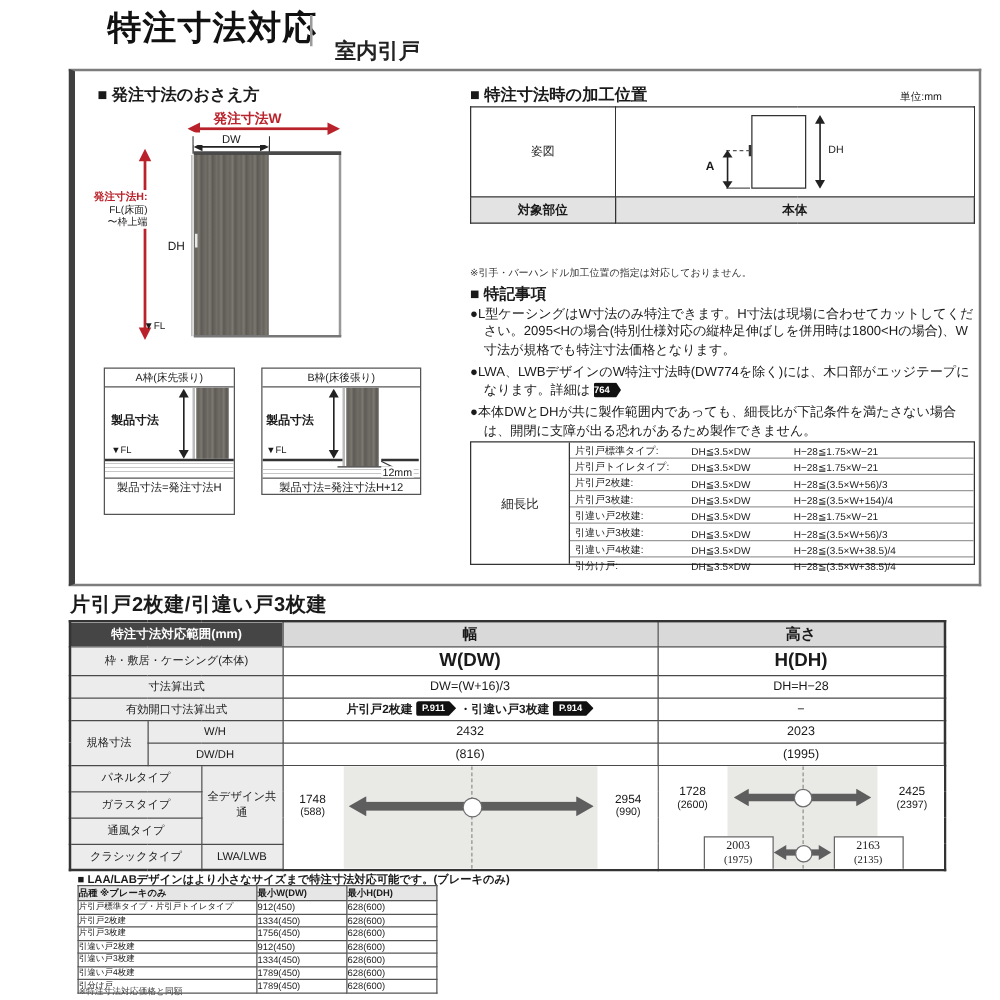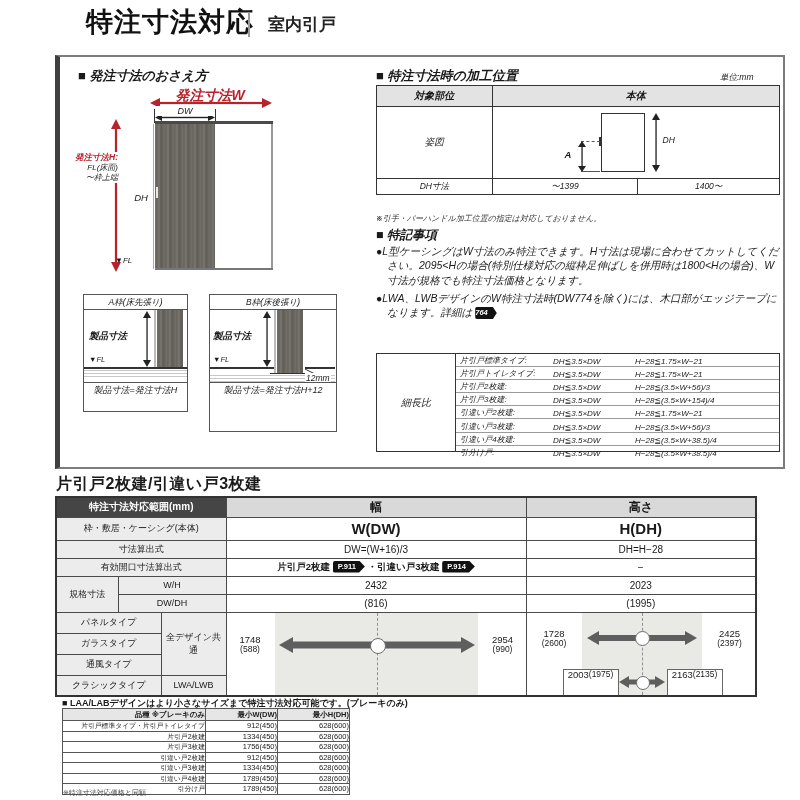--- a/index.html
+++ b/index.html
@@ -4,21 +4,21 @@
 <style>
   html,body{margin:0;padding:0;background:#fff;}
   body{font-family:"Liberation Sans","DejaVu Sans",sans-serif;color:#1a1a1a;}
   .page{position:relative;width:800px;height:800px;background:#fff;overflow:hidden;}
   .abs{position:absolute;box-sizing:border-box;}
   .ctr{text-align:center;}
   .b{font-weight:bold;}
 
   
   .title{font-size:27px;font-weight:bold;letter-spacing:1px;color:#111;}
-  .subtitle{font-size:17px;font-weight:bold;color:#222;}
+  .subtitle{font-size:17px;font-weight:bold;color:#222;margin-top:16px;}
   .hdiv{width:2px;background:#9a9a9a;}
   .vbar{background:#58595b;color:#fff;font-size:12.5px;font-weight:bold;line-height:19px;padding-left:8px;}
 
   
   .mainbox{border:2.5px solid #7d7d7d;border-left:5px solid #3f3f3f;background:#fff;}
   .h13{font-size:13px;font-weight:bold;}
   .wood{background:repeating-linear-gradient(90deg,#736f69 0px,#67645e 2px,#7c7871 4px,#5e5b56 6px,#6f6b65 9px);}
   .redlbl{color:#b9222a;font-weight:bold;}
   .whitebg{background:#fff;}
 
@@ -57,45 +57,45 @@
   .bigtable .gh{background:#d9d9d9;font-size:12px;font-weight:bold;}
   .bigtable .lab{background:#ececec;font-size:9px;}
   .bigtable .val{font-size:10px;background:#fff;}
   .bigtable .big{font-size:15px;font-weight:bold;}
   .diag{position:relative;padding:0 !important;background:#fff;}
   .band{position:absolute;top:0;bottom:0;background:#e9e9e6;}
   .dashv{position:absolute;top:0;bottom:0;border-left:1px dashed #8f8f8f;}
   .rng{position:absolute;font-size:9.5px;line-height:1.12;text-align:center;}
   .rng .sub{font-size:8.5px;}
   .circle{position:absolute;background:#fff;border:1.5px solid #6d6d6d;border-radius:50%;z-index:4;}
-  .wbox{position:absolute;background:#fff;border:1px solid #666;display:flex;flex-direction:row;justify-content:center;z-index:3;}
+  .wbox{position:absolute;background:#fff;border:1px solid #666;display:flex;flex-direction:column;justify-content:center;z-index:3;font-family:Liberation Serif, serif;}
 
   
   .sec2h{font-size:16px;font-weight:bold;letter-spacing:0.5px;}
   .stable{width:287px;border:1.5px solid #333;}
-  .stable th,.stable td{border:1px solid #555;padding:0;text-align:right;}
+  .stable th,.stable td{border:1px solid #555;padding:0;text-align:left;}
   .stable th{background:#e6e6e6;font-size:7.5px;height:11px;font-weight:bold;}
   .stable td{font-size:7.5px;height:9.5px;line-height:9.5px;}
   .stable td.nm{font-size:6.8px;}
   .tiny{font-size:7px;color:#444;}
 </style>
 </head>
 <body>
 
 <div class="page">
 
   <div class="abs title" style="left:86px;top:4px;">特注寸法対応</div>
   <div class="abs hdiv" style="left:248px;top:12px;height:25px;"></div>
   <div class="abs subtitle" style="left:268px;top:13px;">室内引戸</div>
 
-  <div class="abs mainbox" style="left:55px;top:55px;width:730px;height:414px;font-style:italic;">
+  <div class="abs mainbox" style="left:55px;top:55px;width:730px;height:414px;">
 
     <div class="abs h13" style="left:18px;top:10px;">■ 発注寸法のおさえ方</div>
 
-    <div class="abs ctr redlbl" style="left:86px;top:30px;width:128px;font-size:14px;z-index:2;">発注寸法W</div>
+    <div class="abs ctr redlbl" style="left:74px;top:30px;width:128px;font-size:11px;z-index:2;">発注寸法W</div>
     <svg class="abs" style="left:90px;top:40px;" width="122" height="12">
       <polygon points="0,6 10,1 10,11" fill="#b9222a"></polygon>
       <rect x="9" y="4.9" width="104" height="2.2" fill="#b9222a"></rect>
       <polygon points="122,6 112,1 112,11" fill="#b9222a"></polygon>
     </svg>
 
     <div class="abs ctr whitebg" style="left:95px;top:49px;width:60px;font-size:9px;z-index:2;">DW</div>
     <svg class="abs" style="left:95px;top:56px;" width="60" height="9">
       <polygon points="0,4.5 7,1 7,8" fill="#222"></polygon>
       <rect x="6" y="3.8" width="48" height="1.4" fill="#222"></rect>
@@ -135,21 +135,21 @@
         <div class="abs b" style="left:5px;top:20px;font-size:9.5px;">製品寸法</div>
         <div class="abs" style="left:70px;top:0;width:2px;height:57px;background:#bbb;"></div>
         <div class="abs wood" style="left:73px;top:0;width:26px;height:57px;"></div>
         <div class="abs" style="left:5px;top:45px;font-size:7.5px;">▼FL</div>
         <div class="abs" style="left:0;top:57px;width:124px;height:1.5px;background:#333;"></div>
         <div class="abs hatch" style="left:0;top:59.5px;width:124px;height:10px;"></div>
       </div>
       <div class="cap">製品寸法=発注寸法H</div>
     </div>
 
-    <div class="abs subbox" style="left:149px;top:237px;width:128px;height:138px;">
+    <div class="abs subbox" style="left:149px;top:237px;width:128px;height:102px;">
       <div class="ttl">B枠(床後張り)</div>
       <div class="subdiag">
         <svg class="abs" style="left:52px;top:1px;" width="10" height="56">
           <polygon points="5,0 1,7 9,7" fill="#222"></polygon>
           <rect x="4.4" y="6" width="1.3" height="44" fill="#222"></rect>
           <polygon points="5,56 1,49 9,49" fill="#222"></polygon>
         </svg>
         <div class="abs b" style="left:3px;top:20px;font-size:9.5px;">製品寸法</div>
         <div class="abs" style="left:64px;top:0;width:2px;height:63px;background:#bbb;"></div>
         <div class="abs wood" style="left:67px;top:0;width:26px;height:63px;"></div>
@@ -169,59 +169,55 @@
     <div class="abs h13" style="left:316px;top:10px;">■ 特注寸法時の加工位置</div>
     <div class="abs" style="left:660px;top:15px;font-size:8.5px;">単位:mm</div>
 
     <table class="abs mtable" style="left:316px;top:28px;">
       <colgroup>
           <col style="width:115px">
           <col style="width:145px">
           <col style="width:141px">
         </colgroup>
       <tbody>
-          <tr style="height:20px;">
-        <th>対象部位</th>
-        <th colspan="2">本体</th>
-      </tr>
-      <tr style="height:72px;">
+          <tr style="height:72px;">
         <td class="ctr" style="font-size:9.5px;">姿図</td>
         <td colspan="2" class="diag">
           <div class="abs" style="left:108px;top:6px;width:44px;height:59px;border:1.5px solid #333;background:#fff;"></div>
           <div class="abs" style="left:106px;top:30px;width:2.5px;height:9px;background:#333;"></div>
           <svg class="abs" style="left:158px;top:6px;" width="10" height="59">
             <polygon points="5,0 1,7 9,7" fill="#222"></polygon>
             <rect x="4.4" y="6" width="1.3" height="47" fill="#222"></rect>
             <polygon points="5,59 1,52 9,52" fill="#222"></polygon>
           </svg>
           <div class="abs" style="left:170px;top:28px;font-size:8.5px;">DH</div>
           <div class="abs" style="left:88px;top:34px;width:19px;border-top:1px dashed #555;"></div>
           <div class="abs" style="left:88px;top:64px;width:19px;border-top:1px solid #555;"></div>
           <svg class="abs" style="left:84px;top:34px;" width="10" height="31">
             <polygon points="5,0 1,6 9,6" fill="#222"></polygon>
             <rect x="4.4" y="5" width="1.3" height="21" fill="#222"></rect>
             <polygon points="5,31 1,25 9,25" fill="#222"></polygon>
           </svg>
           <div class="abs b" style="left:72px;top:42px;font-size:9.5px;">A</div>
         </td>
       </tr>
-      <tr style="height:16px;font-size:8.5px;">
-        <td class="ctr">DH寸法</td>
-        <td class="ctr">〜1399</td>
-        <td class="ctr">1400〜</td>
+      <tr style="height:20px;">
+        <th>対象部位</th>
+        <th colspan="2">本体</th>
       </tr>
     </tbody>
       </table>
 
     <div class="abs note8" style="left:316px;top:156px;">※引手・バーハンドル加工位置の指定は対応しておりません。</div>
 
     <div class="abs" style="left:316px;top:170px;font-size:12.5px;font-weight:bold;">■ 特記事項</div>
     <div class="abs bullets" style="left:316px;top:185px;width:406px;">
       <p>●L型ケーシングはW寸法のみ特注できます。H寸法は現場に合わせてカットしてください。2095&lt;Hの場合(特別仕様対応の縦枠足伸ばしを併用時は1800&lt;Hの場合)、W寸法が規格でも特注寸法価格となります。</p>
       <p><span>●LWA、LWBデザインのW特注寸法時(DW774を除く)には、木口部がエッジテープになります。詳細は</span> <span class="badge">P.764</span></p>
+      <p>●本体DWとDHが共に製作範囲内であっても、細長比が下記条件を満たさない場合は、開閉に支障が出る恐れがあるため製作できません。</p>
     </div>
 
     <div class="abs slender" style="left:316px;top:296px;width:404px;height:99px;">
       <div class="lcell">細長比</div>
       <div class="rows">
         <div class="srow">
             <span class="sn">片引戸標準タイプ:</span>
             <span class="sf1">DH≦3.5×DW</span>
             <span>H−28≦1.75×W−21</span>
           </div>

